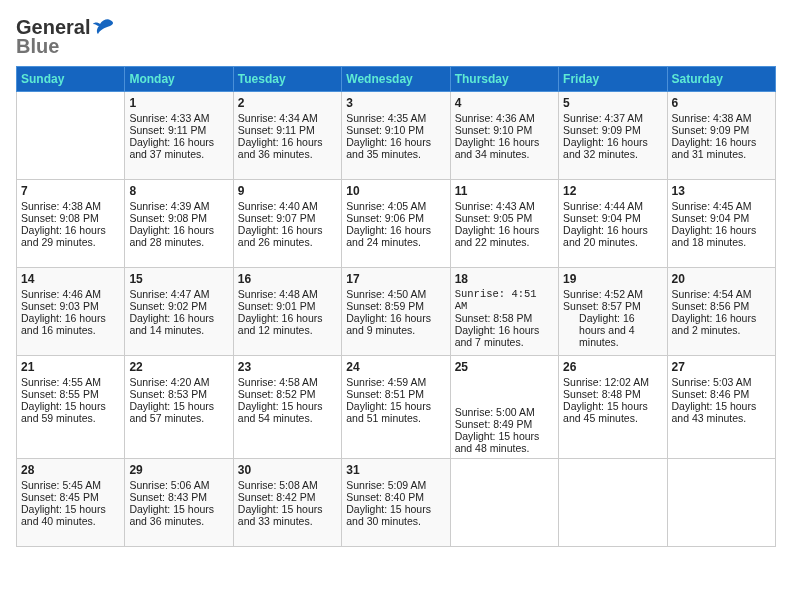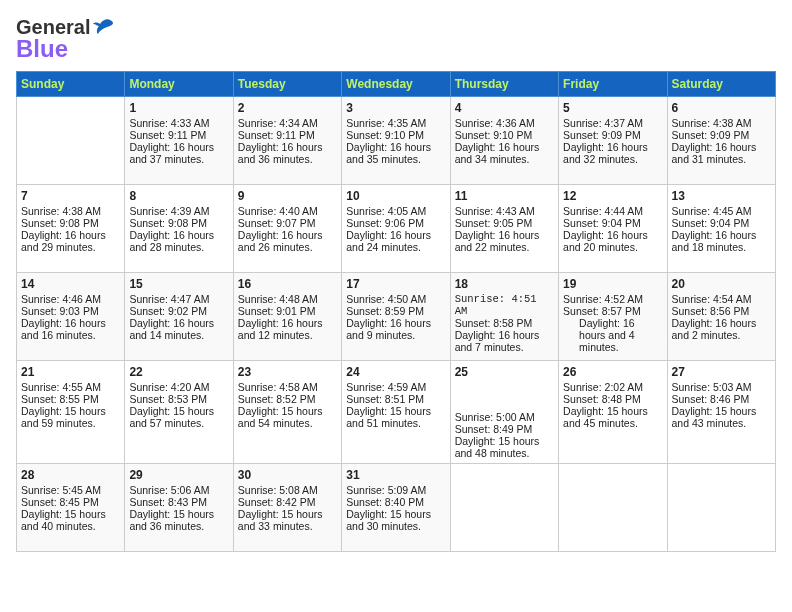--- a/index.html
+++ b/index.html
@@ -33,21 +33,21 @@
       color: #333;
       margin-top: 2px;
     }
     table {
       width: 100%;
       border-collapse: collapse;
       table-layout: fixed;
     }
     thead tr th {
       background-color: #1565c0;
-      color: #bef264;
+      color: #5eead4;
       font-size: 12px;
       font-weight: bold;
       padding: 5px 4px;
       text-align: left;
       border: 1px solid #4a90d9;
       margin-top: 14px;
     }
     tbody tr td {
       border: 1px solid #ccc;
       vertical-align: top;
@@ -72,21 +72,21 @@
 <body>
 
 <div class="header">
   <div class="logo">
     <div style="display:flex;align-items:center;">
       <span style="font-size:20px;font-weight:bold;color:#333;">General</span>
       <svg width="22" height="20" viewBox="0 0 22 20" style="margin-left:2px;">
         <path d="M18 2 C16 0 10 2 8 6 C6 4 2 4 1 6 C4 6 5 8 7 8 C5 10 4 14 6 16 C8 12 12 10 18 8 C22 6 22 4 18 2Z" fill="#1565c0"></path>
       </svg>
     </div>
-    <span style="font-size:24px;font-weight:bold;color:#8b5cf6;margin-top:-4px;">Blue</span>
+    <span style="font-size:20px;font-weight:bold;color:#737373;margin-top:-4px;">Blue</span>
   </div>
   <div class="title-block">
     <div class="month-title"></div>
     <div class="location"></div>
   </div>
 </div>
 
 <table>
   <thead>
     <tr id="thead-row">
@@ -253,21 +253,21 @@
           <span style="display: block;">Daylight: 15 hours and 51 minutes.</span>
         </td>
         <td>
           <span class="day-num">25</span>
           <span style="display: block; margin-top: 32px;">Sunrise: 5:00 AM</span>
           <span style="display: block;">Sunset: 8:49 PM</span>
           <span style="display: block;">Daylight: 15 hours and 48 minutes.</span>
         </td>
         <td>
           <span class="day-num">26</span>
-          <span style="display: block;">Sunrise: 2:02 AM</span>
+          <span style="display: block;">Sunrise: 12:02 AM</span>
           <span style="display: block;">Sunset: 8:48 PM</span>
           <span style="display: block;">Daylight: 15 hours and 45 minutes.</span>
         </td>
         <td>
           <span class="day-num">27</span>
           <span style="display: block;">Sunrise: 5:03 AM</span>
           <span style="display: block;">Sunset: 8:46 PM</span>
           <span style="display: block;">Daylight: 15 hours and 43 minutes.</span>
         </td>
       </tr>

